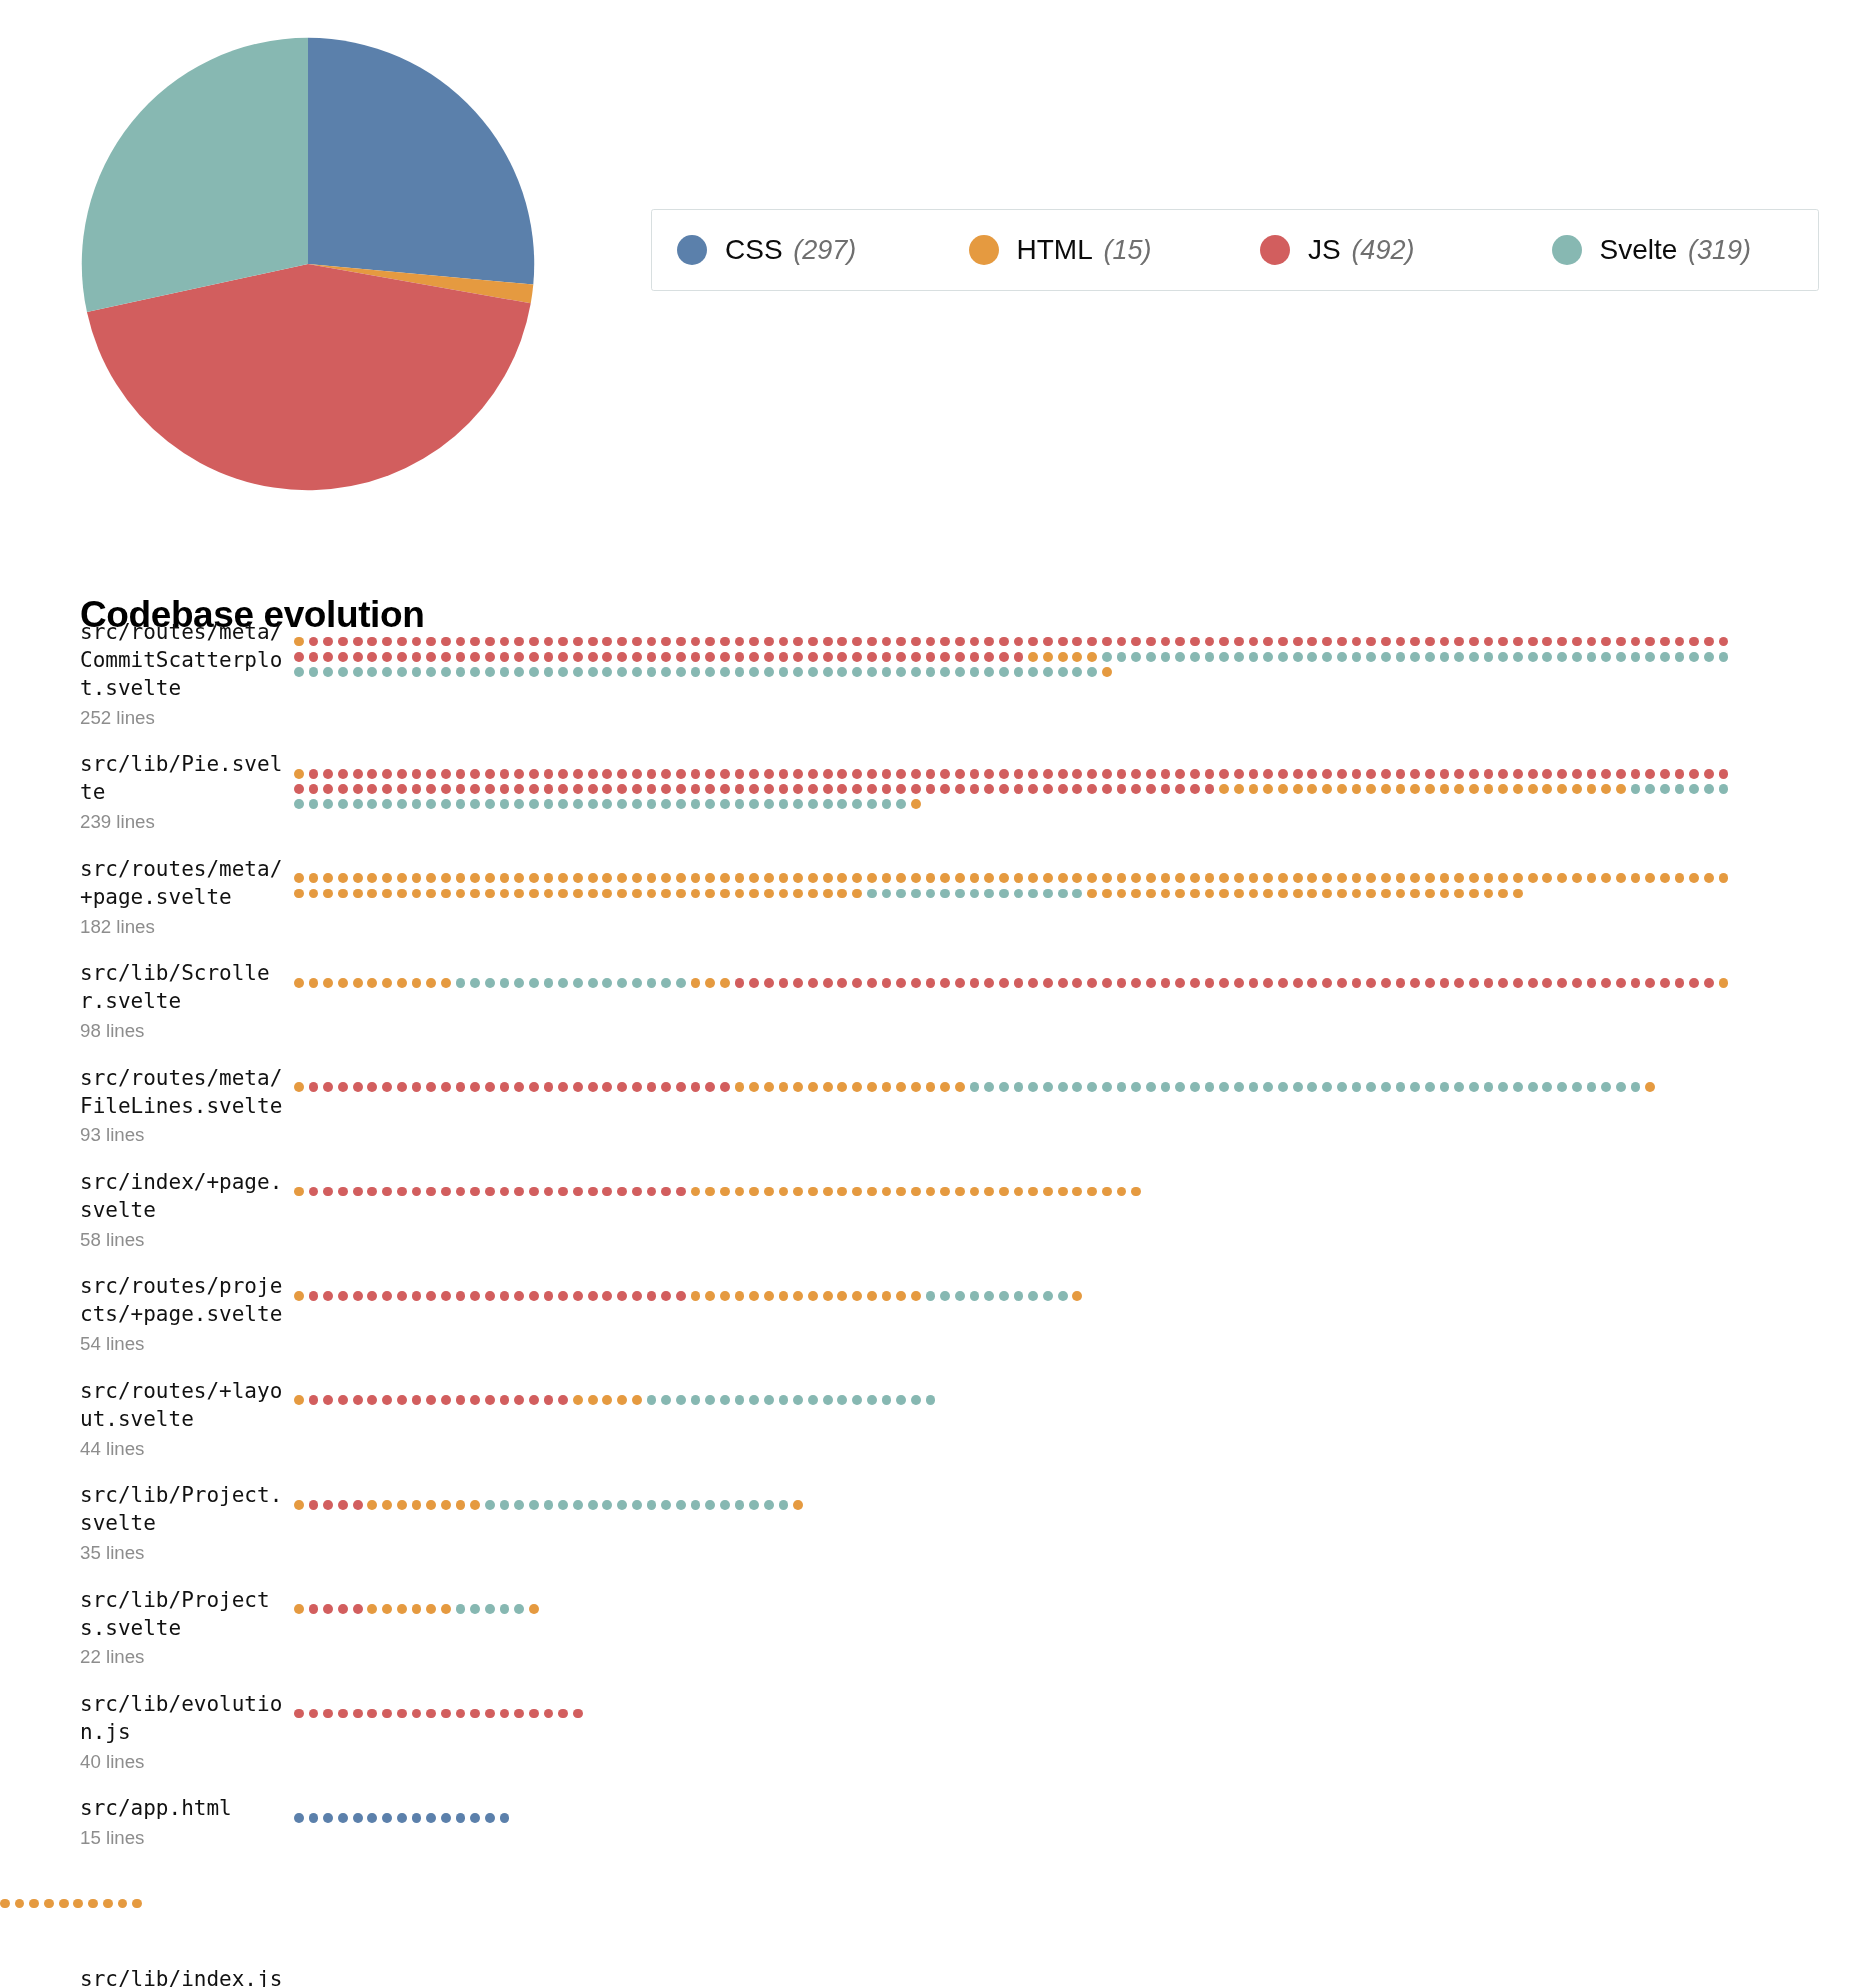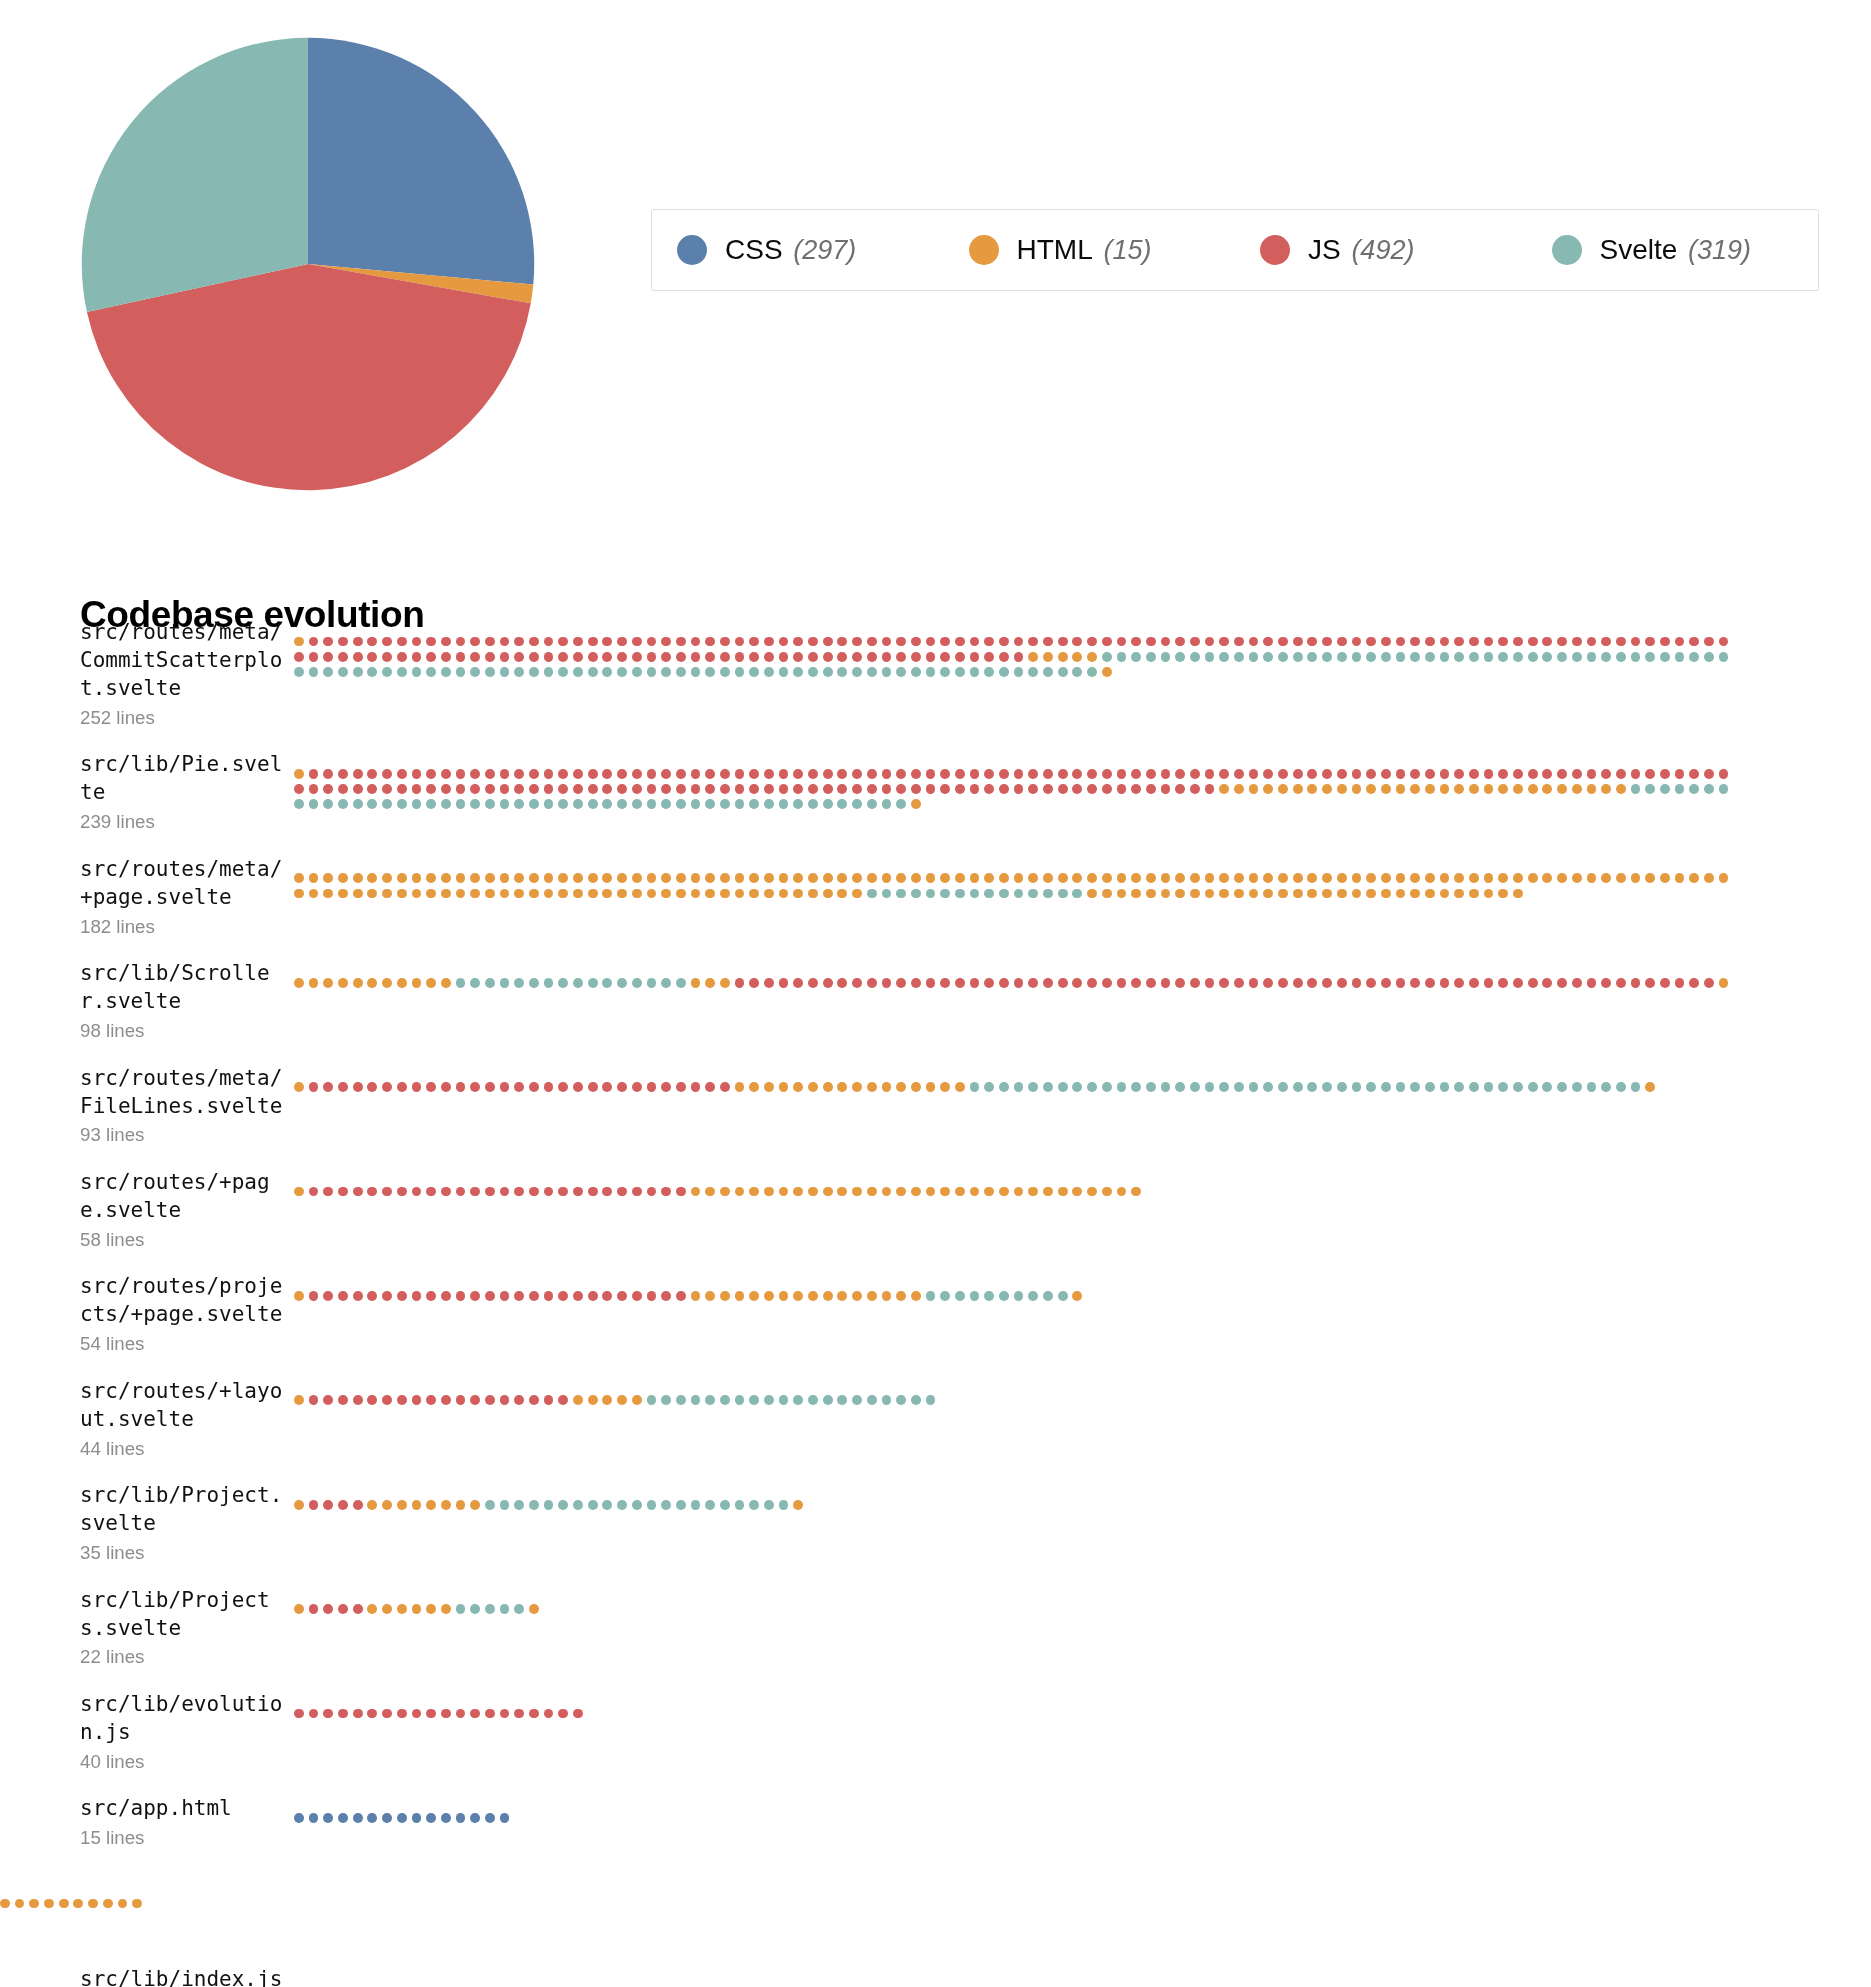--- a/index.html
+++ b/index.html
@@ -210,21 +210,21 @@
     </div>
     <div class="file-row">
       <div class="file-meta">
         <div class="file-name">src/routes/meta/FileLines.svelte</div>
         <div class="file-lines">93 lines</div>
       </div>
       <div class="dots-wrap"><span class="dot" style="background: rgb(229, 154, 64);"></span><span class="dot" style="background: rgb(210, 94, 94);"></span><span class="dot" style="background: rgb(210, 94, 94);"></span><span class="dot" style="background: rgb(210, 94, 94);"></span><span class="dot" style="background: rgb(210, 94, 94);"></span><span class="dot" style="background: rgb(210, 94, 94);"></span><span class="dot" style="background: rgb(210, 94, 94);"></span><span class="dot" style="background: rgb(210, 94, 94);"></span><span class="dot" style="background: rgb(210, 94, 94);"></span><span class="dot" style="background: rgb(210, 94, 94);"></span><span class="dot" style="background: rgb(210, 94, 94);"></span><span class="dot" style="background: rgb(210, 94, 94);"></span><span class="dot" style="background: rgb(210, 94, 94);"></span><span class="dot" style="background: rgb(210, 94, 94);"></span><span class="dot" style="background: rgb(210, 94, 94);"></span><span class="dot" style="background: rgb(210, 94, 94);"></span><span class="dot" style="background: rgb(210, 94, 94);"></span><span class="dot" style="background: rgb(210, 94, 94);"></span><span class="dot" style="background: rgb(210, 94, 94);"></span><span class="dot" style="background: rgb(210, 94, 94);"></span><span class="dot" style="background: rgb(210, 94, 94);"></span><span class="dot" style="background: rgb(210, 94, 94);"></span><span class="dot" style="background: rgb(210, 94, 94);"></span><span class="dot" style="background: rgb(210, 94, 94);"></span><span class="dot" style="background: rgb(210, 94, 94);"></span><span class="dot" style="background: rgb(210, 94, 94);"></span><span class="dot" style="background: rgb(210, 94, 94);"></span><span class="dot" style="background: rgb(210, 94, 94);"></span><span class="dot" style="background: rgb(210, 94, 94);"></span><span class="dot" style="background: rgb(210, 94, 94);"></span><span class="dot" style="background: rgb(229, 154, 64);"></span><span class="dot" style="background: rgb(229, 154, 64);"></span><span class="dot" style="background: rgb(229, 154, 64);"></span><span class="dot" style="background: rgb(229, 154, 64);"></span><span class="dot" style="background: rgb(229, 154, 64);"></span><span class="dot" style="background: rgb(229, 154, 64);"></span><span class="dot" style="background: rgb(229, 154, 64);"></span><span class="dot" style="background: rgb(229, 154, 64);"></span><span class="dot" style="background: rgb(229, 154, 64);"></span><span class="dot" style="background: rgb(229, 154, 64);"></span><span class="dot" style="background: rgb(229, 154, 64);"></span><span class="dot" style="background: rgb(229, 154, 64);"></span><span class="dot" style="background: rgb(229, 154, 64);"></span><span class="dot" style="background: rgb(229, 154, 64);"></span><span class="dot" style="background: rgb(229, 154, 64);"></span><span class="dot" style="background: rgb(229, 154, 64);"></span><span class="dot" style="background: rgb(135, 184, 178);"></span><span class="dot" style="background: rgb(135, 184, 178);"></span><span class="dot" style="background: rgb(135, 184, 178);"></span><span class="dot" style="background: rgb(135, 184, 178);"></span><span class="dot" style="background: rgb(135, 184, 178);"></span><span class="dot" style="background: rgb(135, 184, 178);"></span><span class="dot" style="background: rgb(135, 184, 178);"></span><span class="dot" style="background: rgb(135, 184, 178);"></span><span class="dot" style="background: rgb(135, 184, 178);"></span><span class="dot" style="background: rgb(135, 184, 178);"></span><span class="dot" style="background: rgb(135, 184, 178);"></span><span class="dot" style="background: rgb(135, 184, 178);"></span><span class="dot" style="background: rgb(135, 184, 178);"></span><span class="dot" style="background: rgb(135, 184, 178);"></span><span class="dot" style="background: rgb(135, 184, 178);"></span><span class="dot" style="background: rgb(135, 184, 178);"></span><span class="dot" style="background: rgb(135, 184, 178);"></span><span class="dot" style="background: rgb(135, 184, 178);"></span><span class="dot" style="background: rgb(135, 184, 178);"></span><span class="dot" style="background: rgb(135, 184, 178);"></span><span class="dot" style="background: rgb(135, 184, 178);"></span><span class="dot" style="background: rgb(135, 184, 178);"></span><span class="dot" style="background: rgb(135, 184, 178);"></span><span class="dot" style="background: rgb(135, 184, 178);"></span><span class="dot" style="background: rgb(135, 184, 178);"></span><span class="dot" style="background: rgb(135, 184, 178);"></span><span class="dot" style="background: rgb(135, 184, 178);"></span><span class="dot" style="background: rgb(135, 184, 178);"></span><span class="dot" style="background: rgb(135, 184, 178);"></span><span class="dot" style="background: rgb(135, 184, 178);"></span><span class="dot" style="background: rgb(135, 184, 178);"></span><span class="dot" style="background: rgb(135, 184, 178);"></span><span class="dot" style="background: rgb(135, 184, 178);"></span><span class="dot" style="background: rgb(135, 184, 178);"></span><span class="dot" style="background: rgb(135, 184, 178);"></span><span class="dot" style="background: rgb(135, 184, 178);"></span><span class="dot" style="background: rgb(135, 184, 178);"></span><span class="dot" style="background: rgb(135, 184, 178);"></span><span class="dot" style="background: rgb(135, 184, 178);"></span><span class="dot" style="background: rgb(135, 184, 178);"></span><span class="dot" style="background: rgb(135, 184, 178);"></span><span class="dot" style="background: rgb(135, 184, 178);"></span><span class="dot" style="background: rgb(135, 184, 178);"></span><span class="dot" style="background: rgb(135, 184, 178);"></span><span class="dot" style="background: rgb(135, 184, 178);"></span><span class="dot" style="background: rgb(135, 184, 178);"></span><span class="dot" style="background: rgb(229, 154, 64);"></span></div>
     </div>
     <div class="file-row">
       <div class="file-meta">
-        <div class="file-name">src/routes/+page.svelte</div>
+        <div class="file-name">src/index/+page.svelte</div>
         <div class="file-lines">58 lines</div>
       </div>
       <div class="dots-wrap"><span class="dot" style="background: rgb(229, 154, 64);"></span><span class="dot" style="background: rgb(210, 94, 94);"></span><span class="dot" style="background: rgb(210, 94, 94);"></span><span class="dot" style="background: rgb(210, 94, 94);"></span><span class="dot" style="background: rgb(210, 94, 94);"></span><span class="dot" style="background: rgb(210, 94, 94);"></span><span class="dot" style="background: rgb(210, 94, 94);"></span><span class="dot" style="background: rgb(210, 94, 94);"></span><span class="dot" style="background: rgb(210, 94, 94);"></span><span class="dot" style="background: rgb(210, 94, 94);"></span><span class="dot" style="background: rgb(210, 94, 94);"></span><span class="dot" style="background: rgb(210, 94, 94);"></span><span class="dot" style="background: rgb(210, 94, 94);"></span><span class="dot" style="background: rgb(210, 94, 94);"></span><span class="dot" style="background: rgb(210, 94, 94);"></span><span class="dot" style="background: rgb(210, 94, 94);"></span><span class="dot" style="background: rgb(210, 94, 94);"></span><span class="dot" style="background: rgb(210, 94, 94);"></span><span class="dot" style="background: rgb(210, 94, 94);"></span><span class="dot" style="background: rgb(210, 94, 94);"></span><span class="dot" style="background: rgb(210, 94, 94);"></span><span class="dot" style="background: rgb(210, 94, 94);"></span><span class="dot" style="background: rgb(210, 94, 94);"></span><span class="dot" style="background: rgb(210, 94, 94);"></span><span class="dot" style="background: rgb(210, 94, 94);"></span><span class="dot" style="background: rgb(210, 94, 94);"></span><span class="dot" style="background: rgb(210, 94, 94);"></span><span class="dot" style="background: rgb(229, 154, 64);"></span><span class="dot" style="background: rgb(229, 154, 64);"></span><span class="dot" style="background: rgb(229, 154, 64);"></span><span class="dot" style="background: rgb(229, 154, 64);"></span><span class="dot" style="background: rgb(229, 154, 64);"></span><span class="dot" style="background: rgb(229, 154, 64);"></span><span class="dot" style="background: rgb(229, 154, 64);"></span><span class="dot" style="background: rgb(229, 154, 64);"></span><span class="dot" style="background: rgb(229, 154, 64);"></span><span class="dot" style="background: rgb(229, 154, 64);"></span><span class="dot" style="background: rgb(229, 154, 64);"></span><span class="dot" style="background: rgb(229, 154, 64);"></span><span class="dot" style="background: rgb(229, 154, 64);"></span><span class="dot" style="background: rgb(229, 154, 64);"></span><span class="dot" style="background: rgb(229, 154, 64);"></span><span class="dot" style="background: rgb(229, 154, 64);"></span><span class="dot" style="background: rgb(229, 154, 64);"></span><span class="dot" style="background: rgb(229, 154, 64);"></span><span class="dot" style="background: rgb(229, 154, 64);"></span><span class="dot" style="background: rgb(229, 154, 64);"></span><span class="dot" style="background: rgb(229, 154, 64);"></span><span class="dot" style="background: rgb(229, 154, 64);"></span><span class="dot" style="background: rgb(229, 154, 64);"></span><span class="dot" style="background: rgb(229, 154, 64);"></span><span class="dot" style="background: rgb(229, 154, 64);"></span><span class="dot" style="background: rgb(229, 154, 64);"></span><span class="dot" style="background: rgb(229, 154, 64);"></span><span class="dot" style="background: rgb(229, 154, 64);"></span><span class="dot" style="background: rgb(229, 154, 64);"></span><span class="dot" style="background: rgb(229, 154, 64);"></span><span class="dot" style="background: rgb(229, 154, 64);"></span></div>
     </div>
     <div class="file-row">
       <div class="file-meta">
         <div class="file-name">src/routes/projects/+page.svelte</div>
         <div class="file-lines">54 lines</div>
       </div>
       <div class="dots-wrap"><span class="dot" style="background: rgb(229, 154, 64);"></span><span class="dot" style="background: rgb(210, 94, 94);"></span><span class="dot" style="background: rgb(210, 94, 94);"></span><span class="dot" style="background: rgb(210, 94, 94);"></span><span class="dot" style="background: rgb(210, 94, 94);"></span><span class="dot" style="background: rgb(210, 94, 94);"></span><span class="dot" style="background: rgb(210, 94, 94);"></span><span class="dot" style="background: rgb(210, 94, 94);"></span><span class="dot" style="background: rgb(210, 94, 94);"></span><span class="dot" style="background: rgb(210, 94, 94);"></span><span class="dot" style="background: rgb(210, 94, 94);"></span><span class="dot" style="background: rgb(210, 94, 94);"></span><span class="dot" style="background: rgb(210, 94, 94);"></span><span class="dot" style="background: rgb(210, 94, 94);"></span><span class="dot" style="background: rgb(210, 94, 94);"></span><span class="dot" style="background: rgb(210, 94, 94);"></span><span class="dot" style="background: rgb(210, 94, 94);"></span><span class="dot" style="background: rgb(210, 94, 94);"></span><span class="dot" style="background: rgb(210, 94, 94);"></span><span class="dot" style="background: rgb(210, 94, 94);"></span><span class="dot" style="background: rgb(210, 94, 94);"></span><span class="dot" style="background: rgb(210, 94, 94);"></span><span class="dot" style="background: rgb(210, 94, 94);"></span><span class="dot" style="background: rgb(210, 94, 94);"></span><span class="dot" style="background: rgb(210, 94, 94);"></span><span class="dot" style="background: rgb(210, 94, 94);"></span><span class="dot" style="background: rgb(210, 94, 94);"></span><span class="dot" style="background: rgb(229, 154, 64);"></span><span class="dot" style="background: rgb(229, 154, 64);"></span><span class="dot" style="background: rgb(229, 154, 64);"></span><span class="dot" style="background: rgb(229, 154, 64);"></span><span class="dot" style="background: rgb(229, 154, 64);"></span><span class="dot" style="background: rgb(229, 154, 64);"></span><span class="dot" style="background: rgb(229, 154, 64);"></span><span class="dot" style="background: rgb(229, 154, 64);"></span><span class="dot" style="background: rgb(229, 154, 64);"></span><span class="dot" style="background: rgb(229, 154, 64);"></span><span class="dot" style="background: rgb(229, 154, 64);"></span><span class="dot" style="background: rgb(229, 154, 64);"></span><span class="dot" style="background: rgb(229, 154, 64);"></span><span class="dot" style="background: rgb(229, 154, 64);"></span><span class="dot" style="background: rgb(229, 154, 64);"></span><span class="dot" style="background: rgb(229, 154, 64);"></span><span class="dot" style="background: rgb(135, 184, 178);"></span><span class="dot" style="background: rgb(135, 184, 178);"></span><span class="dot" style="background: rgb(135, 184, 178);"></span><span class="dot" style="background: rgb(135, 184, 178);"></span><span class="dot" style="background: rgb(135, 184, 178);"></span><span class="dot" style="background: rgb(135, 184, 178);"></span><span class="dot" style="background: rgb(135, 184, 178);"></span><span class="dot" style="background: rgb(135, 184, 178);"></span><span class="dot" style="background: rgb(135, 184, 178);"></span><span class="dot" style="background: rgb(135, 184, 178);"></span><span class="dot" style="background: rgb(229, 154, 64);"></span></div>

